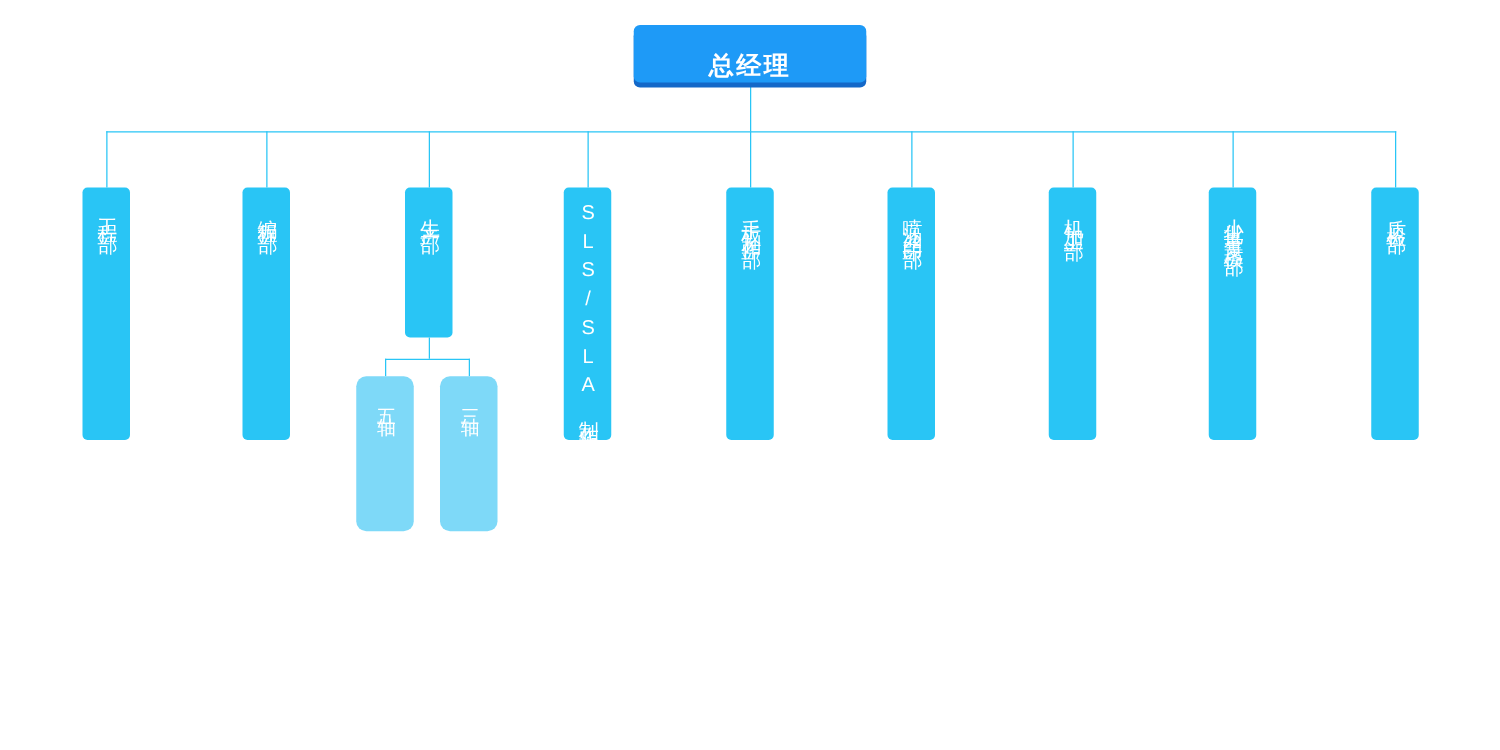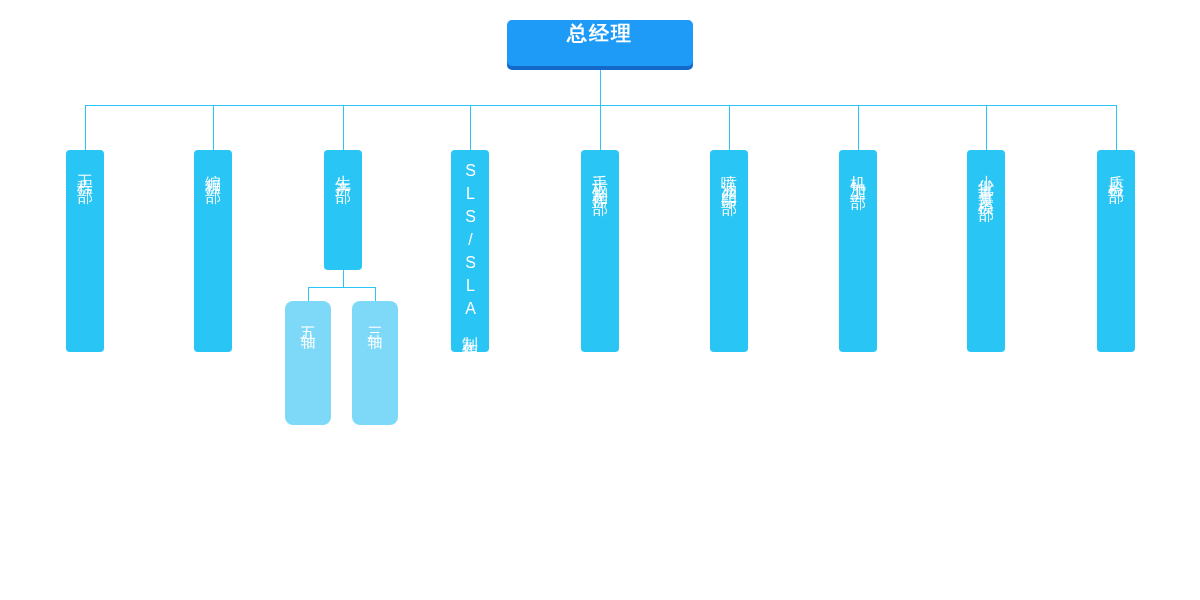--- a/index.html
+++ b/index.html
@@ -31,21 +31,21 @@
   .hline{height:1px;}
   
   .root-node{
     position:absolute;
     left:507px; top:20px;
     width:186px; height:46px;
     background:var(--top-bg);
     border-radius:5px;
     box-shadow:0 4px 0 var(--top-shadow);
     display:flex;
-    align-items:flex-start;
+    align-items:flex-end;
     justify-content:center;
     color:var(--text);
     font-size:20px;
     font-weight:bold;
     letter-spacing:2px;
   }
   
   .dept{
     position:absolute;
     top:150px;

